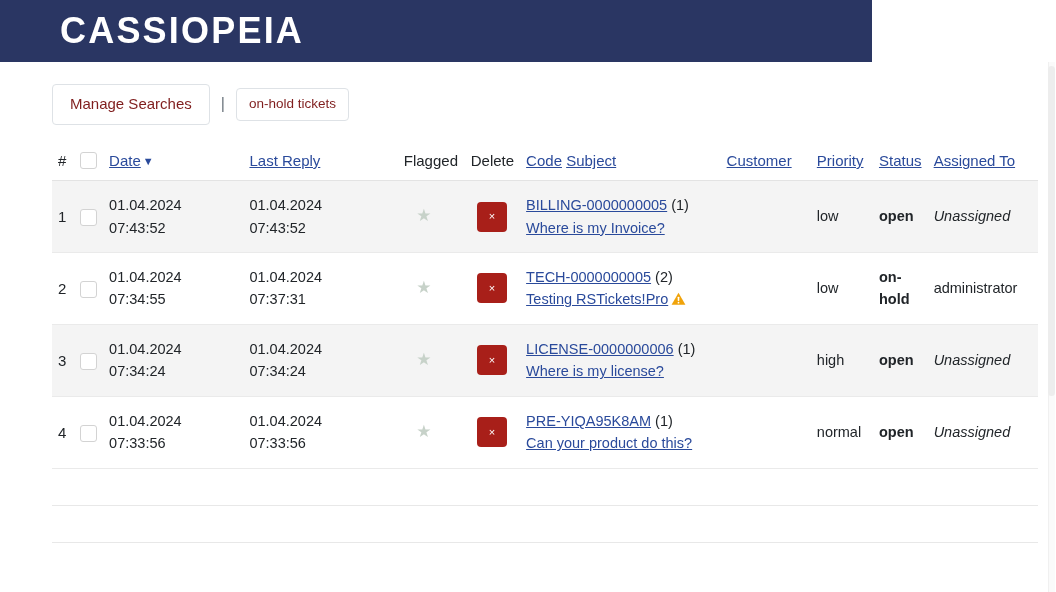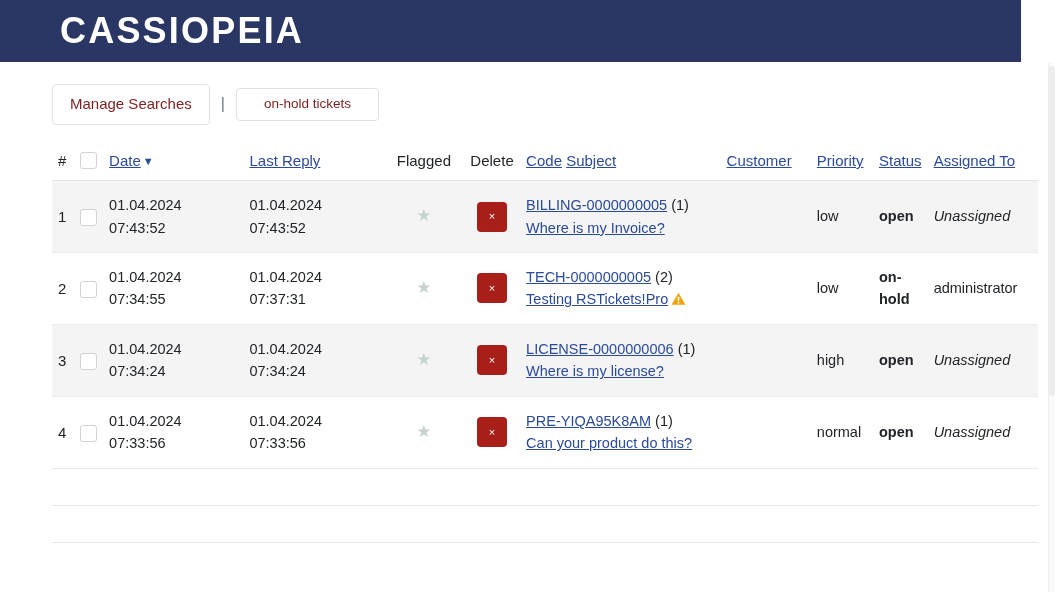--- a/index.html
+++ b/index.html
@@ -9,21 +9,21 @@
     width: 1056px;
     height: 592px;
     overflow: hidden;
     background: #ffffff;
     font-family: "Liberation Sans", sans-serif;
     color: #212529;
   }
 
   
   .brand-header {
-    width: 1021px;
+    width: 872px;
     height: 62px;
     background: #2a3663;
     display: flex;
     align-items: center;
     padding-left: 60px;
   }
   .brand-title {
     color: #ffffff;
     font-size: 36px;
     font-weight: 700;
@@ -51,21 +51,21 @@
     border-radius: 4px;
     color: #7f1d1d;
     font-size: 15px;
     font-family: "Liberation Sans", sans-serif;
     padding: 11px 17px;
     line-height: 1.1;
     cursor: pointer;
   }
   .btn-outline.small {
     font-size: 13.5px;
-    padding: 8px 27px;
+    padding: 8px 12px;
   }
   .toolbar-sep {
     color: #6c757d;
     font-size: 16px;
     padding: 0 11px;
     user-select: none;
   }
 
   
   .table-wrap {
@@ -79,21 +79,21 @@
   }
   table.tickets thead th {
     font-weight: 400;
     text-align: left;
     padding: 6px 6px 11px 6px;
     border-bottom: 1px solid #e3e3e3;
     vertical-align: bottom;
     white-space: nowrap;
     font-size: 15px;
   }
-  table.tickets thead th.center { text-align: center; }
+  table.tickets thead th.center { text-align: right; }
 
   .sortlink {
     color: #2a4a9b;
     text-decoration: underline;
     cursor: pointer;
   }
   .plain-head { color: #212529; }
   .caret {
     display: inline-block;
     margin-left: 2px;

